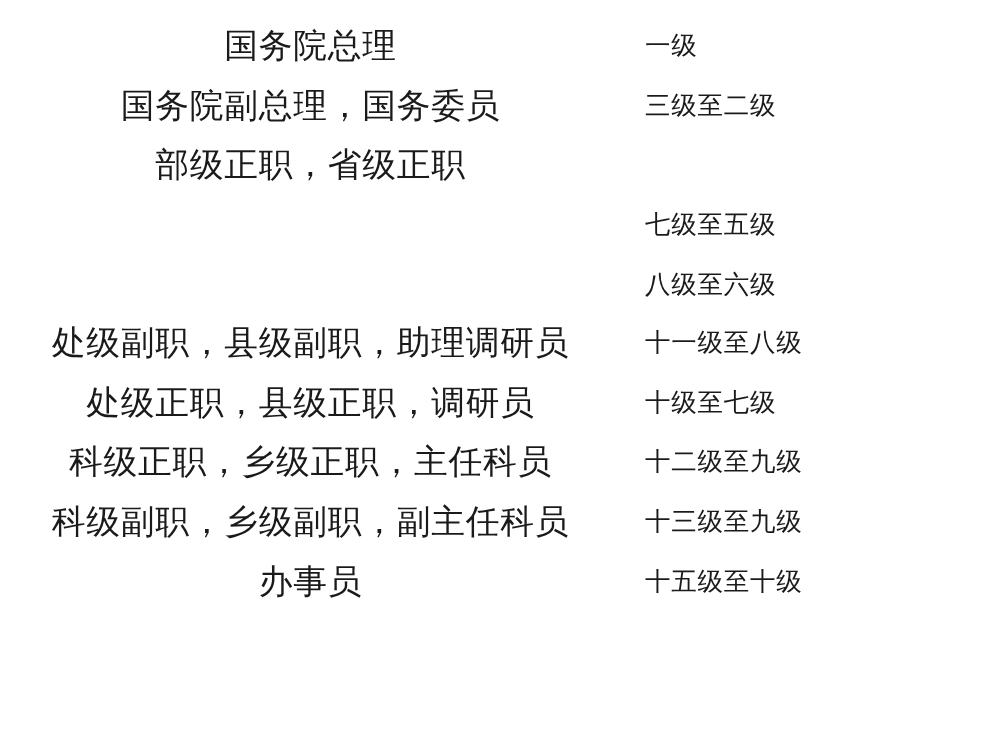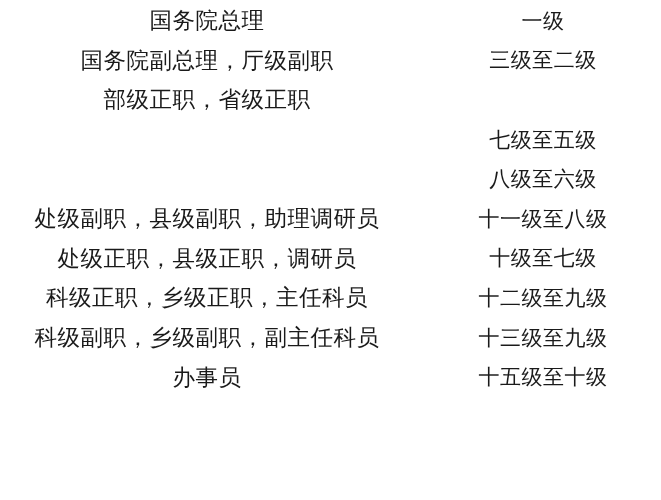--- a/index.html
+++ b/index.html
@@ -11,56 +11,55 @@
       width: 661px;
       height: 500px;
       overflow: hidden;
       position: relative;
       font-family: "DejaVu Serif", "Liberation Serif", serif;
       color: #1a1a1a;
     }
     .table {
       position: absolute;
       left: 0;
-      top: 1px;
+      top: 11px;
       width: 566px;
     }
     .row {
       display: flex;
       height: 39.6px;
       align-items: center;
     }
     .cell-post {
       width: 414px;
       text-align: center;
       font-size: 22.5px;
       letter-spacing: 0.5px;
       white-space: nowrap;
     }
     .cell-grade {
       position: absolute;
       left: 430px;
       width: 226px;
-      text-align: center;
-      font-size: 21px;
+      font-size: 17px;
       letter-spacing: 0.5px;
       white-space: nowrap;
     }
     .row { position: relative; }
   </style>
 </head>
 <body>
 
 <div class="table">
   <div class="row">
     <div class="cell-post">国务院总理</div>
     <div class="cell-grade">一级</div>
   </div>
   <div class="row">
-    <div class="cell-post">国务院副总理，厅级副职</div>
+    <div class="cell-post">国务院副总理，国务委员</div>
     <div class="cell-grade">三级至二级</div>
   </div>
   <div class="row">
     <div class="cell-post">部级正职，省级正职</div>
   </div>
   <div class="row">
     <div class="cell-grade">七级至五级</div>
   </div>
   <div class="row">
     <div class="cell-grade">八级至六级</div>

